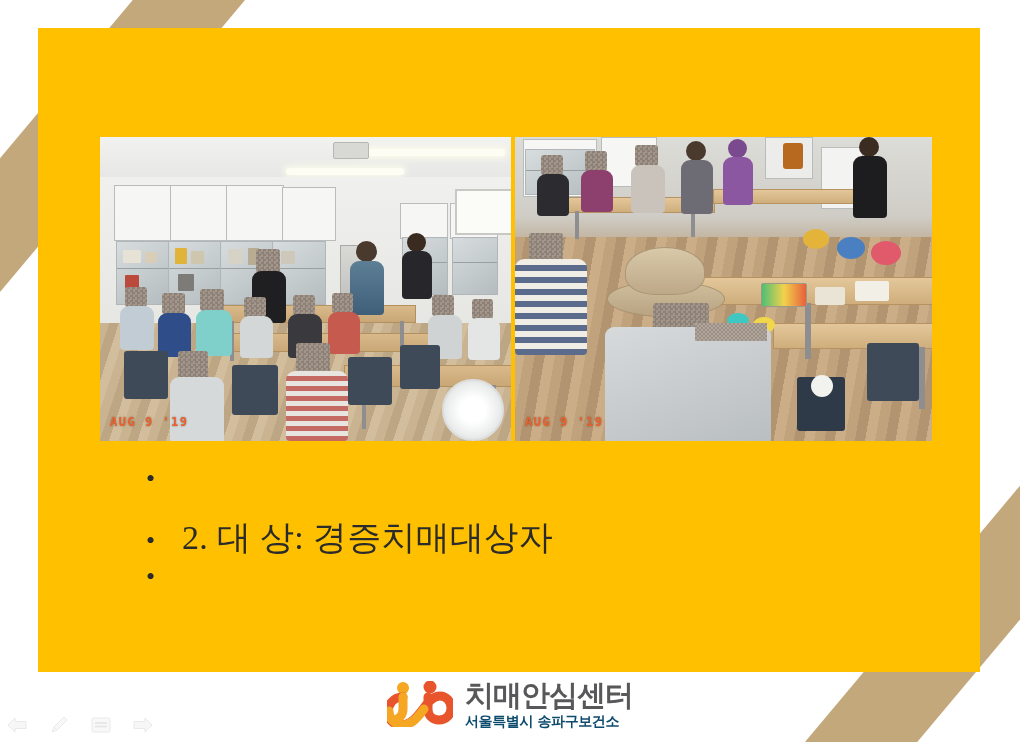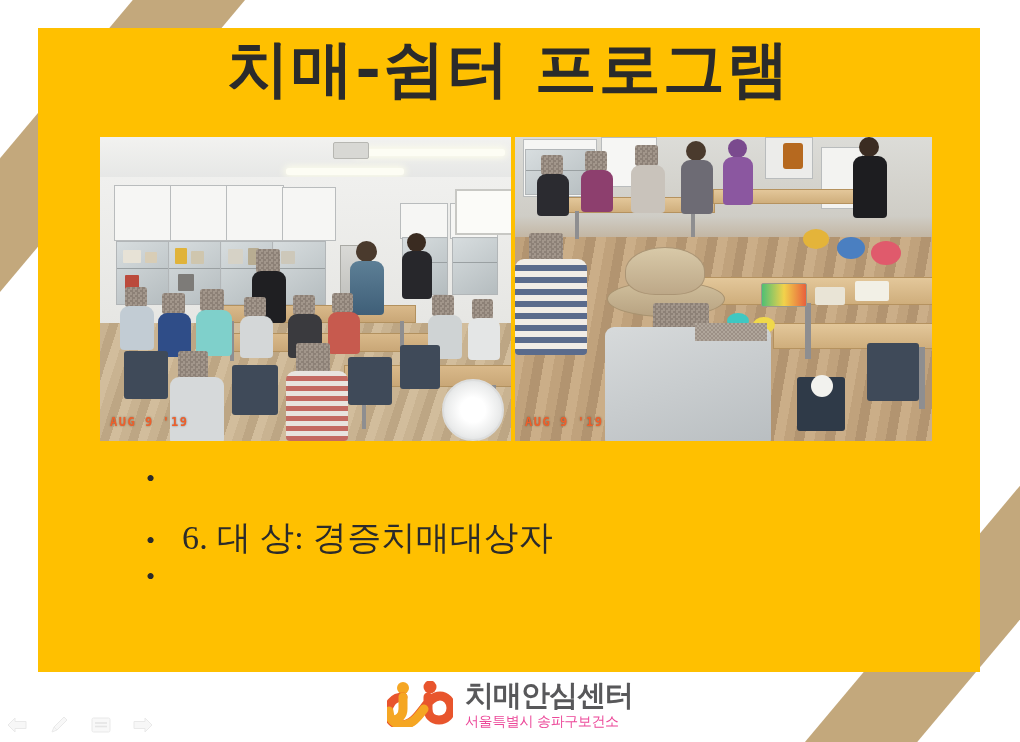--- a/index.html
+++ b/index.html
@@ -261,22 +261,22 @@
   #logo-main {
     font-family: "DejaVu Sans", "Liberation Sans", sans-serif;
     font-size: 29px;
     font-weight: 700;
     color: #58585a;
     letter-spacing: -1px;
   }
   #logo-sub {
     font-family: "DejaVu Sans", "Liberation Sans", sans-serif;
     font-size: 14px;
-    font-weight: 400;
-    color: #ec4899;
+    font-weight: 700;
+    color: #0c4a6e;
     letter-spacing: -.4px;
     margin-top: 4px;
   }
 
   
   #slideshow-toolbar {
     position: absolute;
     left: 4px;
     top: 712px;
     height: 26px;
@@ -294,21 +294,20 @@
 </head>
 <body>
 
 <div id="slide-root">
 
   <div class="stripe stripe-tl"></div>
   <div class="stripe stripe-br"></div>
 
   <div id="yellow-panel"></div>
 
-  <div id="slide-title">치매-쉼터 프로그램</div>
 
   <div id="photo-row">
 
     <div class="photo photo-left">
       <div class="ph-bg-left"></div>
       <div class="ceiling"></div>
       <div class="ceiling-light" style="left:255px; top:12px; width:150px;"></div>
       <div class="ceiling-light" style="left:186px; top:31px; width:118px;"></div>
       <div class="projector" style="left:233px; top:5px; width:34px; height:15px;"></div>
 
@@ -509,21 +508,21 @@
       <div class="date-stamp">AUG 9 '19</div>
     </div>
   </div>
 
   <div id="bullet-list">
     <div class="bullet-row">
       <span class="bullet-dot">•</span>
     </div>
     <div class="bullet-row">
       <span class="bullet-dot">•</span>
-      <span class="bullet-text">6. 대 상: 경증치매대상자</span>
+      <span class="bullet-text">2. 대 상: 경증치매대상자</span>
     </div>
     <div class="bullet-row">
       <span class="bullet-dot">•</span>
     </div>
   </div>
 
   <div id="footer-logo">
     <svg id="logo-mark" viewBox="0 0 66 46">
       <circle cx="16" cy="7" r="6" fill="#F5A623"></circle>
       <circle cx="43" cy="6" r="6.5" fill="#E8552D"></circle>

